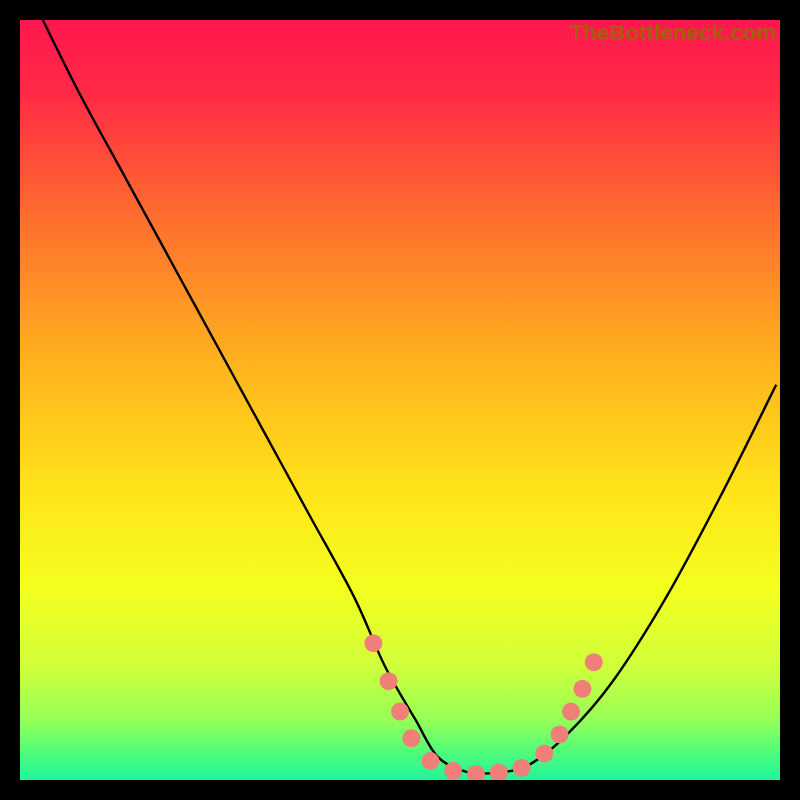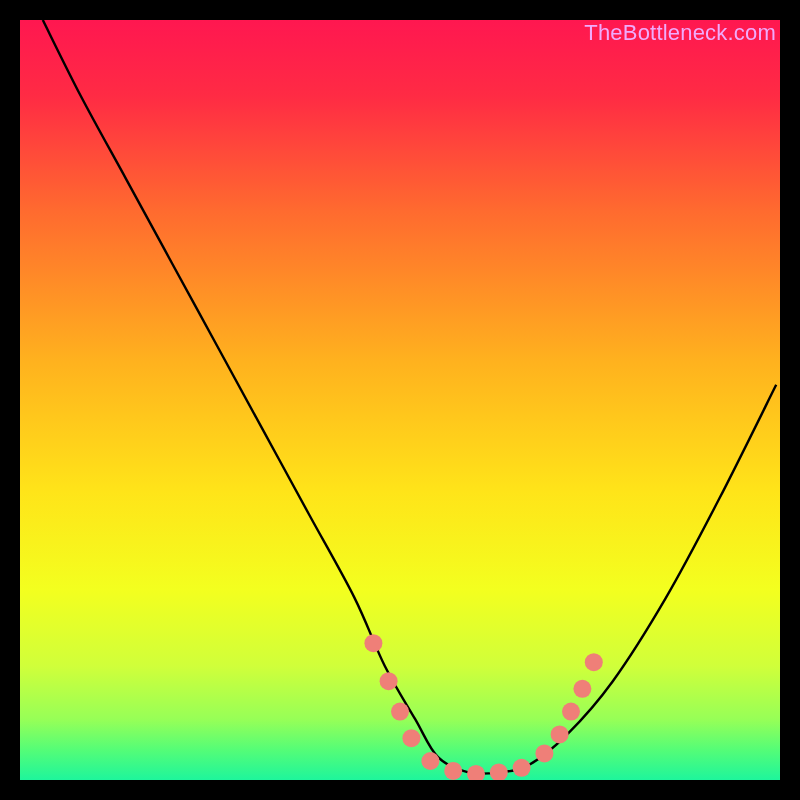--- a/index.html
+++ b/index.html
@@ -16,23 +16,23 @@
     left: 20px;
     top: 20px;
     width: 760px;
     height: 760px;
     background: #000;
   }
   .watermark {
     position: absolute;
     top: 0px;
     right: 4px;
-    color: #f0abfc;
+    color: #a16207;
     font-size: 22px;
-    font-weight: 400;
+    font-weight: 700;
     letter-spacing: 0.2px;
     z-index: 10;
     user-select: none;
   }
   svg { display: block; }
 </style>
 </head>
 <body>
 
 <div class="frame">

